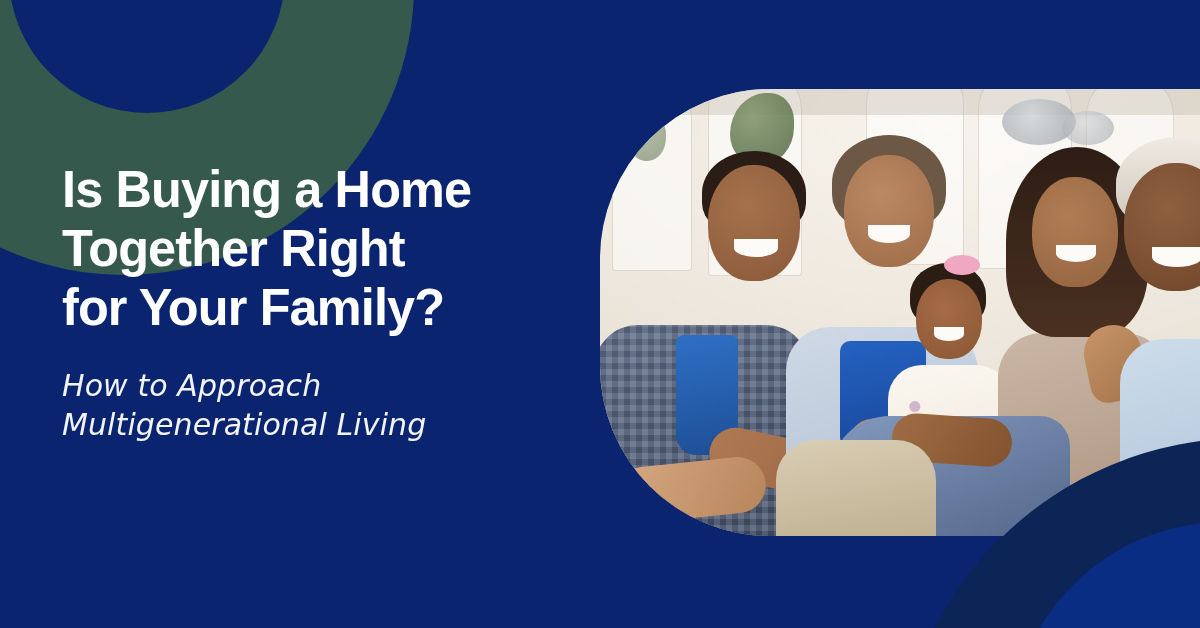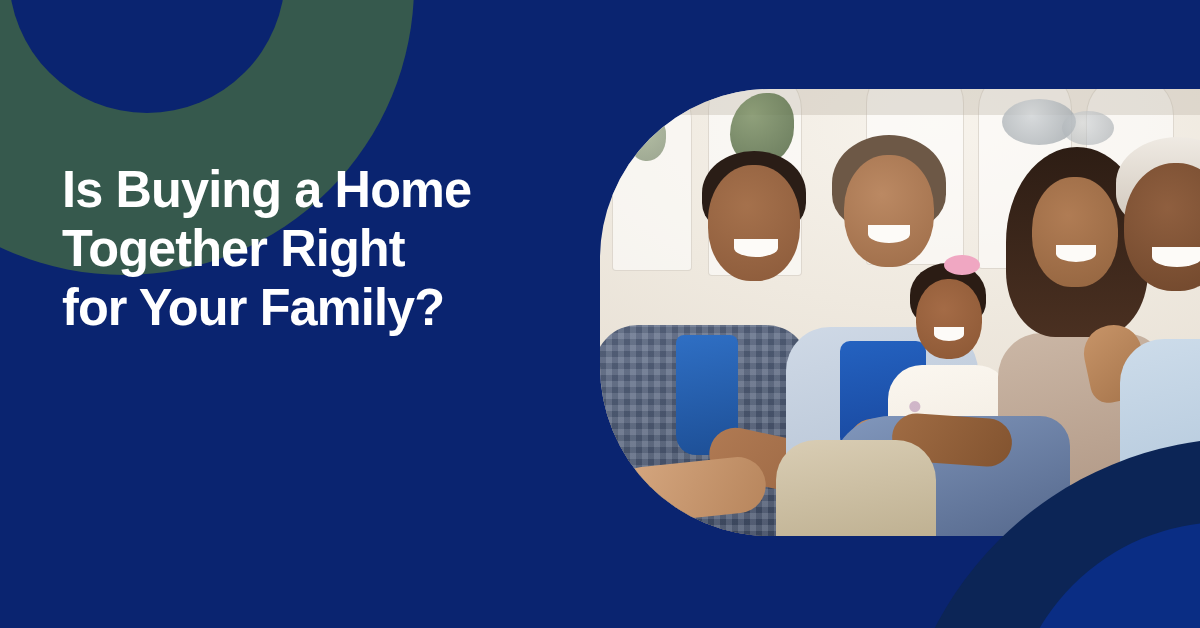--- a/index.html
+++ b/index.html
@@ -265,15 +265,17 @@
     </div>
   </div>
 
   <div class="shape" id="shape-navy-br"></div>
   <div class="shape" id="shape-blue-br"></div>
 
   <div id="text-block">
     <h1 id="headline">Is Buying a Home
 Together Right
 for Your Family?</h1>
+    <p id="subhead">How to Approach
+Multigenerational Living</p>
   </div>
 
 </div>
 
 </body></html>

